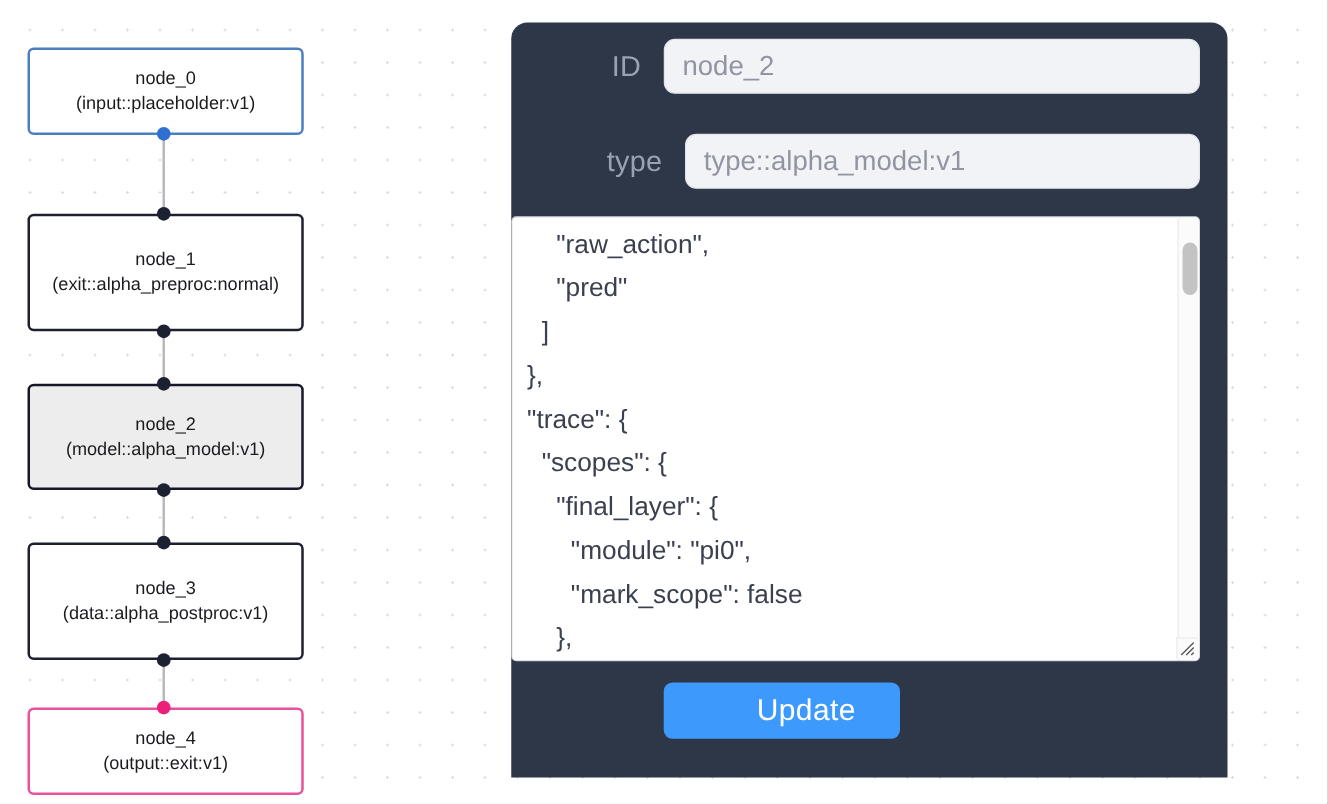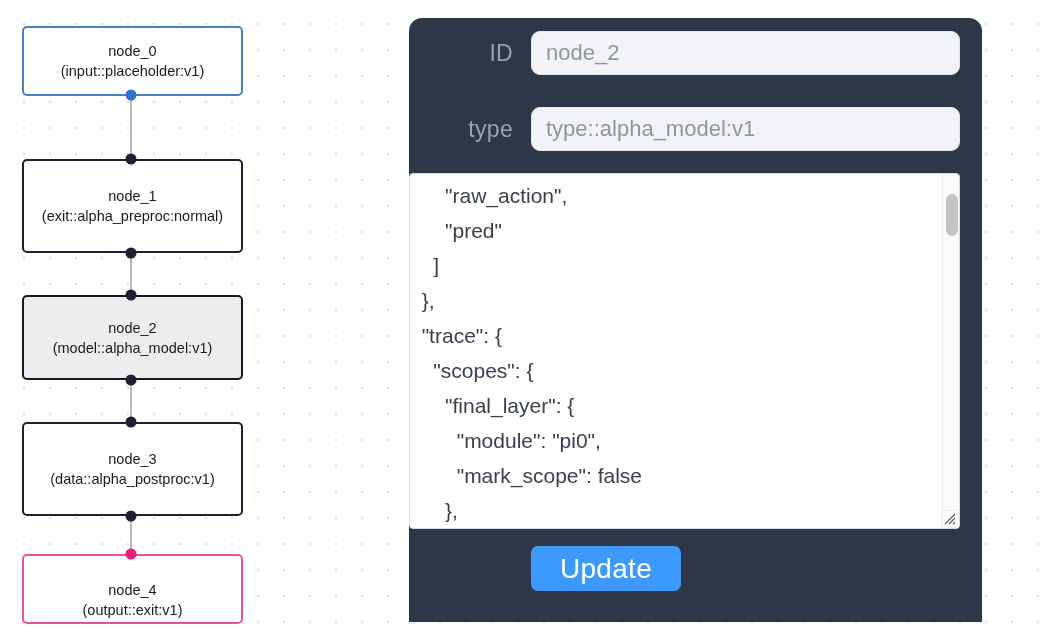--- a/index.html
+++ b/index.html
@@ -23,21 +23,21 @@
     height: 643px;
     background-color: #ffffff;
     background-image: radial-gradient(circle, #d9d9e3 0.9px, transparent 1px);
     background-size: 26px 26px;
     background-position: 11px 11px;
   }
 
   
   #graph {
     position: absolute;
-    left: 0; top: 4px;
+    left: 0; top: 16px;
     width: 400px;
     height: 520px;
   }
   .edge-line {
     position: absolute;
     width: 2px;
     background: #b8b8bd;
     left: 131px;
     transform: translateX(-50%);
   }
@@ -51,21 +51,21 @@
     font-size: 14.5px;
     line-height: 20px;
     text-align: center;
     display: flex;
     align-items: center;
     justify-content: center;
     padding: 2px 6px;
   }
   .node .nlabel { display: block; white-space: pre-wrap; word-break: break-all; }
   .node.blue { border-color: #4a7fc1; }
-  .node.pink { border-color: #e8519b; align-items: flex-end; }
+  .node.pink { border-color: #e8519b; }
   .node.selected { background: #ededed; border-color: #16182a; }
 
   .port {
     position: absolute;
     width: 11px;
     height: 11px;
     border-radius: 50%;
     background: #1d2030;
     left: 131px;
     transform: translate(-50%, -50%);
@@ -193,27 +193,28 @@
   }
   #update-button {
     margin-left: 122px;
     margin-top: 17px;
     width: 150px;
     height: 45px;
     background: #3d9afc;
     border: none;
     border-radius: 7px;
     color: #ffffff;
-    font-size: 28px;
+    font-size: 24px;
     font-family: "Liberation Sans", sans-serif;
     letter-spacing: 0.3px;
     display: flex;
     align-items: center;
     justify-content: center;
     cursor: pointer;
+    padding-left: 39px;
   }
 </style>
 </head>
 <body>
 
 <div id="canvas">
 
   <div id="graph">
 
     <div class="edge-line" style="top:91px; height:64px;"></div>
@@ -256,21 +257,21 @@
   </div>
 
 
   <div id="panel">
 
     <div class="field-row">
       <div class="field-label">ID</div>
       <div class="text-field" placeholder="node_2">node_2</div>
     </div>
 
-    <div class="field-row" style="margin-top:32px; margin-bottom:22px;">
+    <div class="field-row" style="margin-top:32px; margin-bottom:22px;padding-left:17px;">
       <div class="field-label">type</div>
       <div class="text-field" placeholder="model::alpha_model:v1">type::alpha_model:v1</div>
     </div>
 
     <div id="config-row">
       <div id="config-box">
         <pre id="config-text">      "raw_action",
       "pred"
     ]
   },

